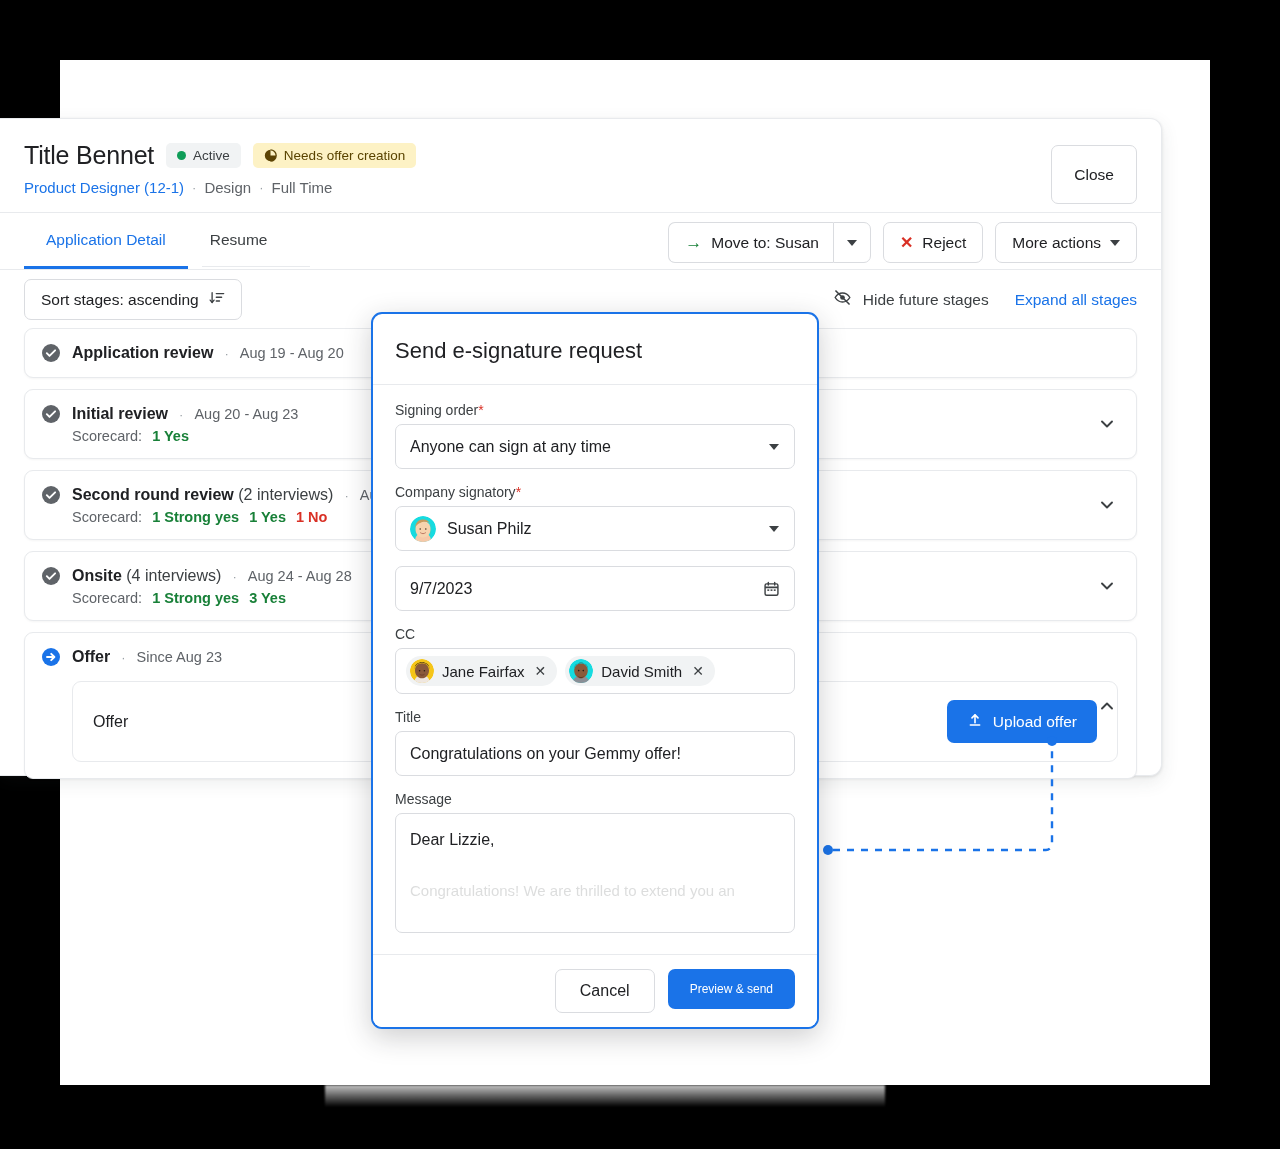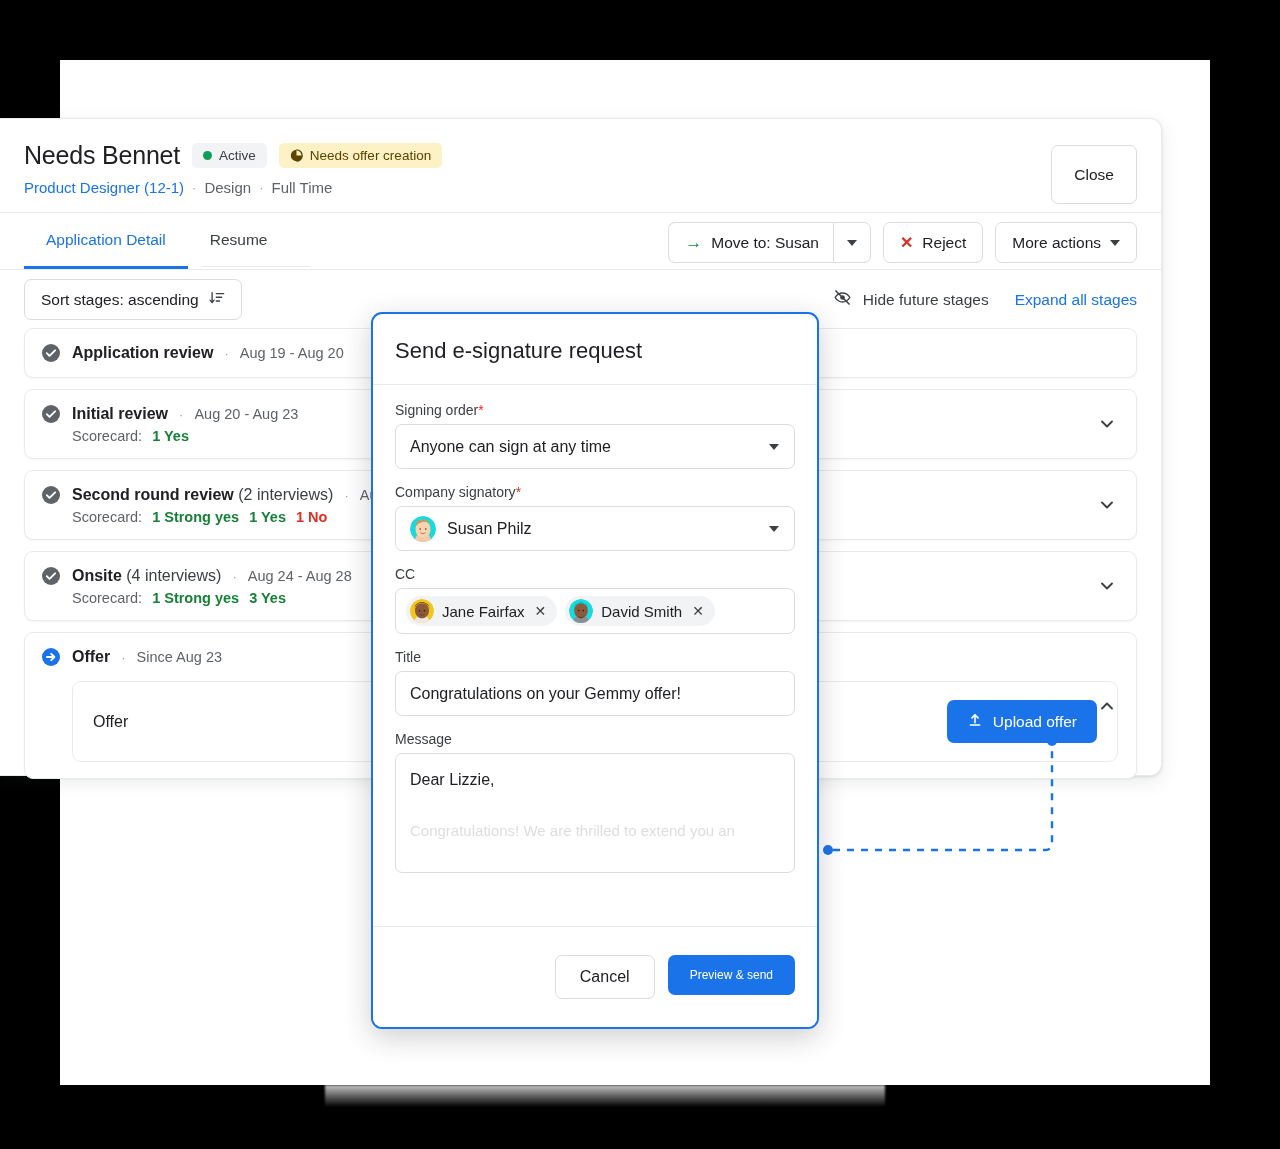--- a/index.html
+++ b/index.html
@@ -175,21 +175,21 @@
   }
   .chip .avatar { width: 24px; height: 24px; margin-right: 0; }
   .chip-x { font-size: 14px; color: #3c4043; cursor: pointer; margin-left: 2px; }
   .textarea {
     border: 1px solid #dadce0; border-radius: 7px; padding: 14px;
     font-size: 16px; color: #202124; height: 120px; overflow: hidden;
     line-height: 1.55;
   }
   .ta-faded { color: rgba(60,64,67,.18); margin-top: 26px; font-size: 15px; }
   .modal-foot {
-    border-top: 1px solid #e8eaed; padding: 28px 22px;
+    border-top: 1px solid #e8eaed; padding: 14px 22px;
     display: flex; justify-content: flex-end; gap: 13px; background: #fff;
   }
   .btn-cancel {
     height: 44px; padding: 0 24px; background: #fff; border: 1px solid #dadce0;
     border-radius: 7px; font-size: 16px; color: #202124; font-family: inherit; cursor: pointer;
   }
   .btn-primary {
     height: 40px; padding: 0 22px; background: #1a73e8; border: none;
     border-radius: 7px; font-size: 12px; color: #fff; font-family: inherit; cursor: pointer;
   }
@@ -199,21 +199,21 @@
 
 <div id="stage">
 
   <div class="back-panel"></div>
   <div class="back-panel-noise"></div>
 
   <div class="front-card">
 
     <div class="card-header">
       <div class="title-row">
-        <span class="cand-name">Needs Bennet</span>
+        <span class="cand-name">Title Bennet</span>
 
         <span class="badge badge-active">
           <span class="dot-green"></span>
           <span>Active</span>
         </span>
 
         <span class="badge badge-warn">
           <span class="pend-icon">
             <svg viewBox="0 0 16 16" width="13" height="13">
                 <path d="M8 1a7 7 0 1 0 7 7H8V1z" fill="#5c4405"></path>
@@ -464,20 +464,33 @@
                 <circle cx="15.8" cy="13" r=".8" fill="#4a3520"></circle>
               <path d="M10.5 16.8c1.6 1.2 3.4 1.2 5 0" fill="none" stroke="#b9735f" stroke-width=".9" stroke-linecap="round"></path>
             </svg>
           </span>
           <span>Susan Philz</span>
           <span class="drop-caret"></span>
         </div>
       </div>
 
       <div class="field">
+        <div class="control">
+          <span>9/7/2023</span>
+          <span class="cal-ico">
+            <svg viewBox="0 0 18 18" width="17" height="17" fill="none" stroke="#3c4043" stroke-width="1.5">
+              <rect x="2.2" y="3.6" width="13.6" height="12" rx="1.6"></rect>
+              <path d="M2.2 7.2h13.6" stroke-width="1.8"></path>
+              <path d="M5.6 2.2v2.6M12.4 2.2v2.6" stroke-linecap="round"></path>
+              <rect x="4.6" y="9.4" width="2" height="1.6" fill="#3c4043" stroke="none"></rect>
+              <rect x="8" y="9.4" width="2" height="1.6" fill="#3c4043" stroke="none"></rect>
+              <rect x="11.4" y="9.4" width="2" height="1.6" fill="#3c4043" stroke="none"></rect>
+            </svg>
+          </span>
+        </div>
       </div>
 
       <div class="field">
         <label class="flabel">CC</label>
         <div class="control chips">
           <span class="chip">
             <span class="avatar">
               <svg viewBox="0 0 24 24" width="24" height="24">
                 <circle cx="12" cy="12" r="12" fill="#f5c518"></circle>
                 <ellipse cx="12" cy="22.5" rx="7.5" ry="6.5" fill="#efe7e0"></ellipse>

